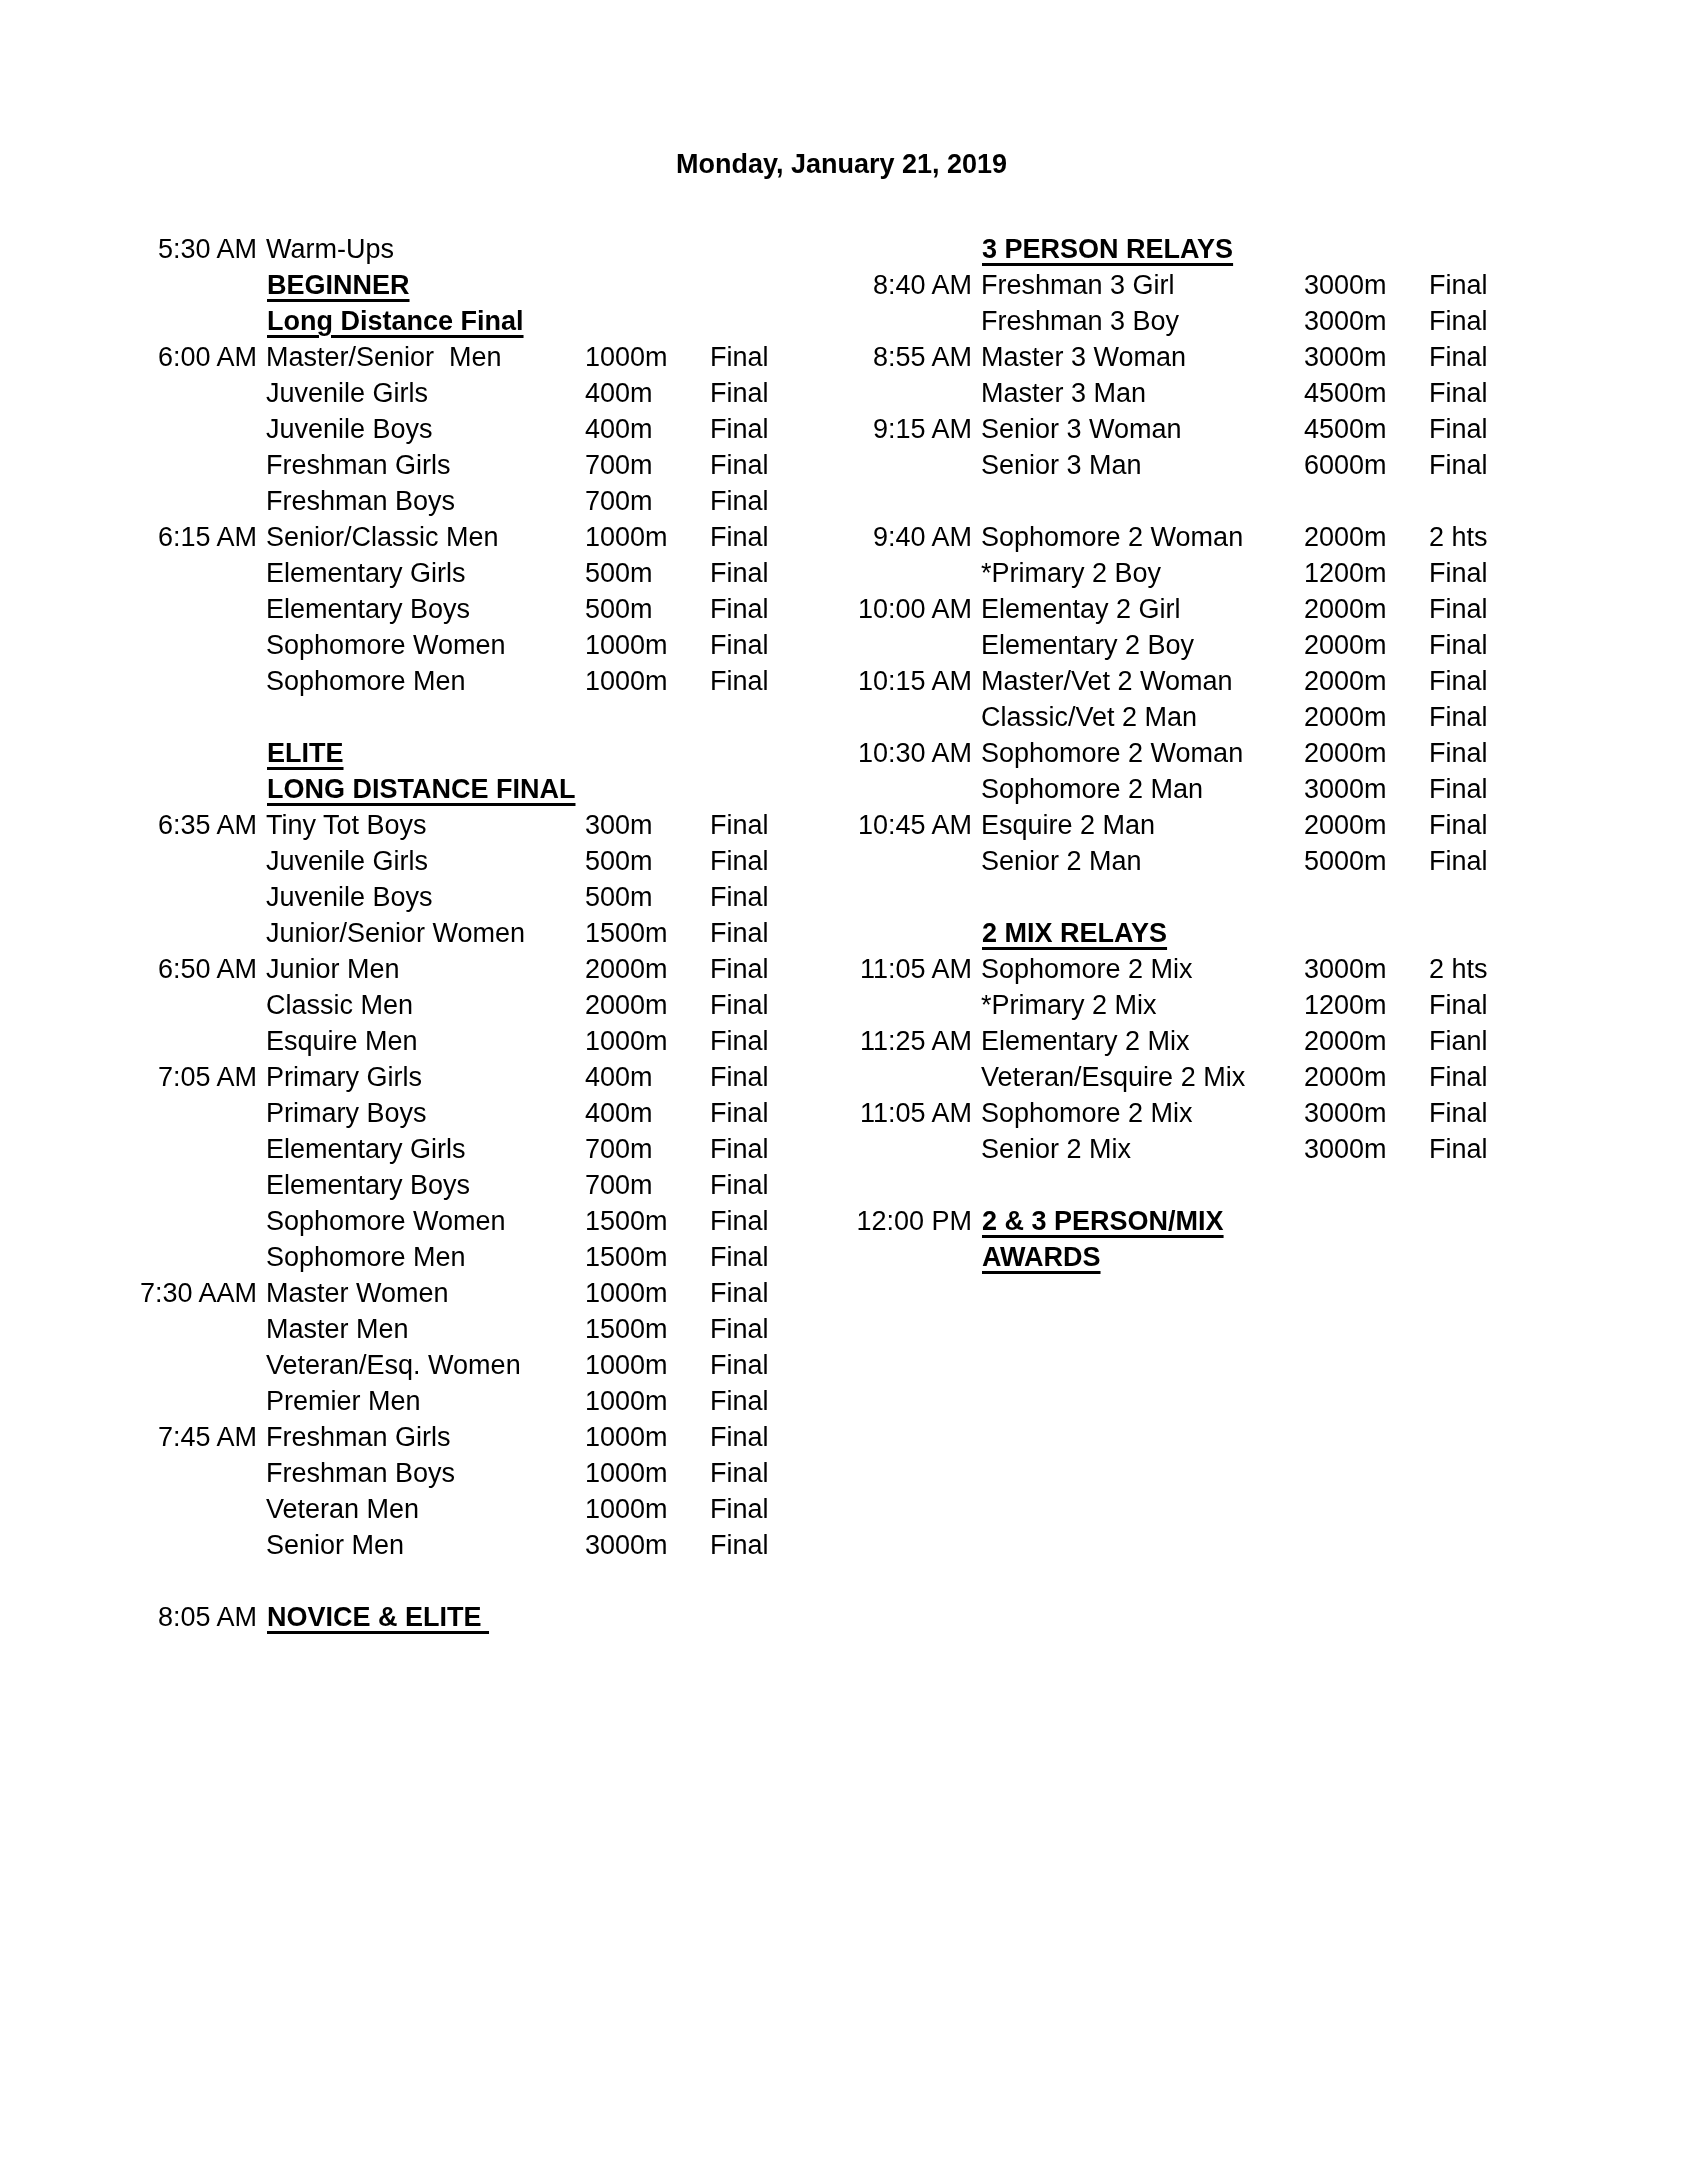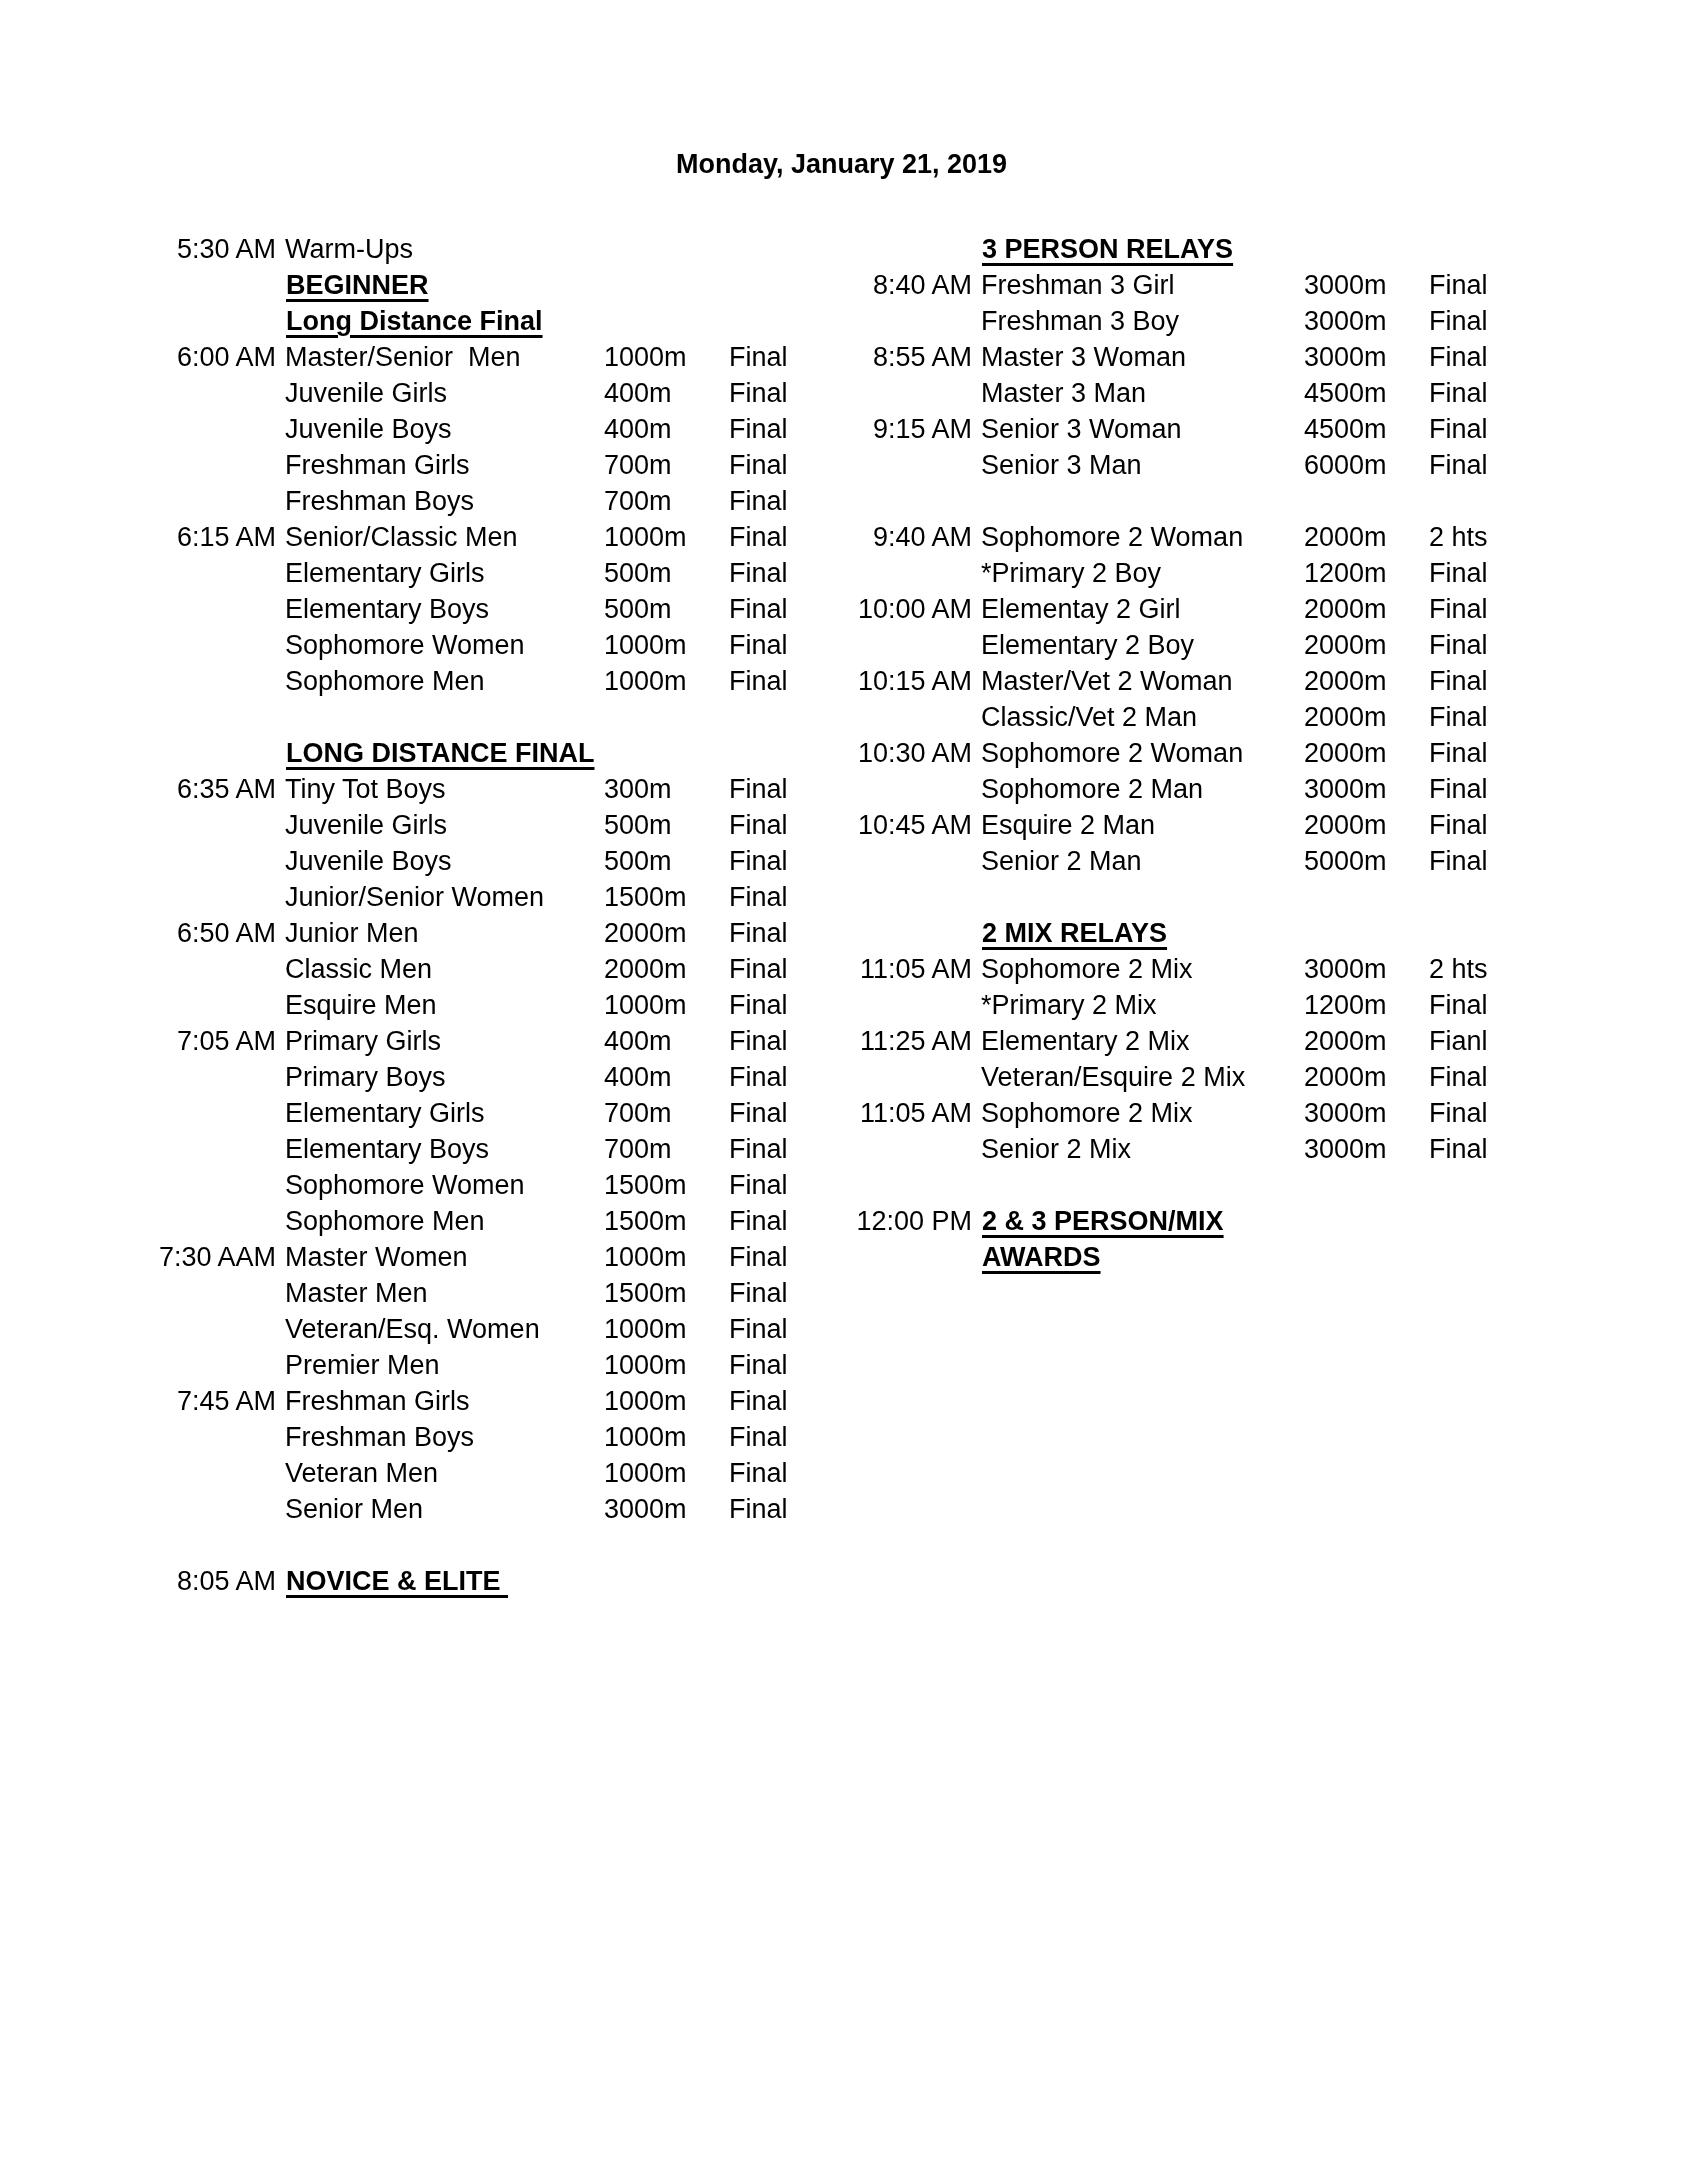--- a/index.html
+++ b/index.html
@@ -6,21 +6,21 @@
   body{
     width:1683px;height:2178px;background:#ffffff;color:#000000;
     font-family:"Liberation Sans",sans-serif;font-size:27px;
     position:relative;overflow:hidden;
   }
   .title{
     position:absolute;top:146px;left:0;width:1683px;
     text-align:center;font-weight:bold;line-height:36px;
   }
   .col{position:absolute;top:231px;}
-  #left-col{left:113px;width:733px;}
+  #left-col{left:94px;width:733px;}
   #right-col{left:851px;width:713px;}
   .row{display:flex;height:36px;line-height:36px;}
   .cell{flex:none;white-space:pre;overflow:visible;}
   .time{width:163px;text-align:right;}
   #right-col .time{width:121px;}
   .name{margin-left:9px;width:319px;}
   #right-col .name{width:323px;}
   .dist{width:125px;}
   .status{width:94px;}
   .center{text-align:left;}
@@ -111,20 +111,26 @@
     </div>
     <div class="row">
       <div class="cell time"></div>
       <div class="cell name">Sophomore Men</div>
       <div class="cell dist">1000m</div>
       <div class="cell status">Final</div>
     </div>
     <div class="row"></div>
     <div class="row">
       <div class="cell time"></div>
+      <div class="cell name center"><span class="hdr">ELITE</span></div>
+      <div class="cell dist"></div>
+      <div class="cell status"></div>
+    </div>
+    <div class="row">
+      <div class="cell time"></div>
       <div class="cell name center"><span class="hdr">LONG DISTANCE FINAL</span></div>
       <div class="cell dist"></div>
       <div class="cell status"></div>
     </div>
     <div class="row">
       <div class="cell time">6:35 AM</div>
       <div class="cell name">Tiny Tot Boys</div>
       <div class="cell dist">300m</div>
       <div class="cell status">Final</div>
     </div>

